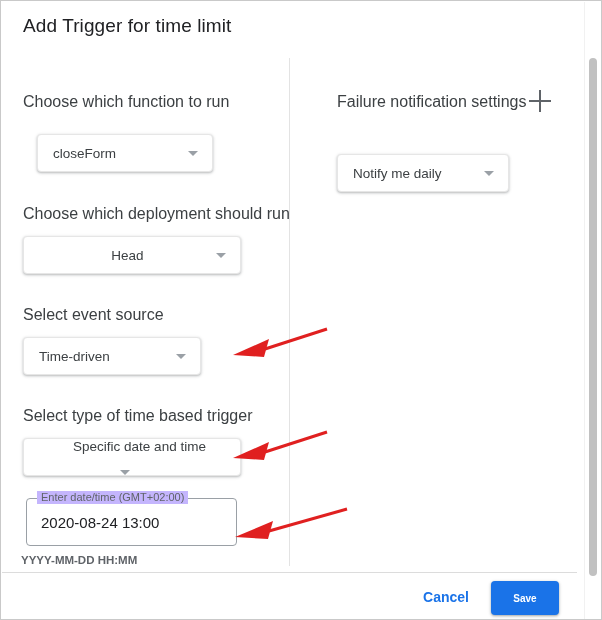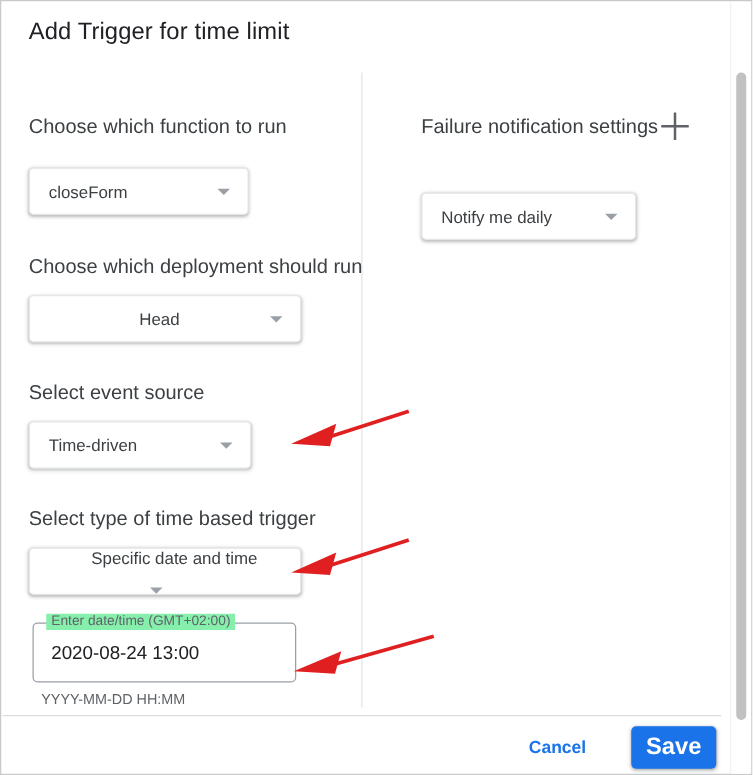--- a/index.html
+++ b/index.html
@@ -105,21 +105,21 @@
     height: 100%;
     box-sizing: border-box;
     border: 1px solid #9aa0a6;
     border-radius: 4px;
     pointer-events: none;
   }
   .tf-notch {
     position: absolute;
     left: 11px;
     top: -7px;
-    background: #86efac;
+    background: #c4b5fd;
     padding: 0 4px;
     font-size: 11px;
     color: #5f6368;
     white-space: nowrap;
     line-height: 13px;
   }
   .tf-value {
     position: absolute;
     left: 15px;
     top: 16px;
@@ -174,28 +174,28 @@
     font-weight: bold;
     color: #1a73e8;
     background: transparent;
     border: none;
     border-radius: 4px;
     cursor: pointer;
     font-family: "Liberation Sans", sans-serif;
   }
   .btn-save {
     position: absolute;
-    left: 504px;
+    left: 490px;
     top: 580px;
     width: 68px;
     height: 34px;
     display: flex;
     align-items: center;
     justify-content: center;
-    font-size: 19px;
+    font-size: 10px;
     font-weight: bold;
     color: #ffffff;
     background: #1a73e8;
     border: none;
     border-radius: 4px;
     cursor: pointer;
     box-shadow: 0 1px 2px rgba(60,64,67,0.30), 0 1px 3px 1px rgba(60,64,67,0.15);
     font-family: "Liberation Sans", sans-serif;
   }
 
@@ -224,21 +224,21 @@
 <body>
 
 <div class="page">
 
   <div class="dialog-title">Add Trigger for time limit</div>
 
   <div class="col-divider"></div>
 
   <div class="field-label" style="left:22px; top:92px;">Choose which function to run</div>
 
-  <div class="select" style="left:22px; top:133px; width:176px;justify-content:space-between;">
+  <div class="select" style="left:36px; top:133px; width:176px;justify-content:space-between;">
     <span class="sel-value">closeForm</span>
     <span class="caret"></span>
   </div>
 
   <div class="field-label" style="left:22px; top:204px;">Choose which deployment should run</div>
 
   <div class="select" style="left:22px; top:235px; width:218px;text-align:center;">
     <span class="sel-value">Head</span>
     <span class="caret"></span>
   </div>
@@ -255,21 +255,21 @@
   <div class="select" style="left:22px; top:437px; width:218px;flex-direction:column;">
     <span class="sel-value">Specific date and time</span>
     <span class="caret"></span>
   </div>
 
   <div class="textfield" style="left:25px; top:497px; width:211px; height:48px;">
     <div class="tf-box"></div>
     <div class="tf-notch">Enter date/time (GMT+02:00)</div>
     <div class="tf-value">2020-08-24 13:00</div>
   </div>
-  <div class="tf-helper" style="left:32px; top:553px;">YYYY-MM-DD HH:MM</div>
+  <div class="tf-helper" style="left:20px; top:553px;font-weight:bold;">YYYY-MM-DD HH:MM</div>
 
   <div class="field-label" style="left:336px; top:92px;">Failure notification settings</div>
 
   <div class="plus-icon" style="left:528px; top:89px;"></div>
 
   <div class="select" style="left:336px; top:133px; width:172px;margin-top:20px;">
     <span class="sel-value">Notify me daily</span>
     <span class="caret"></span>
   </div>
 

